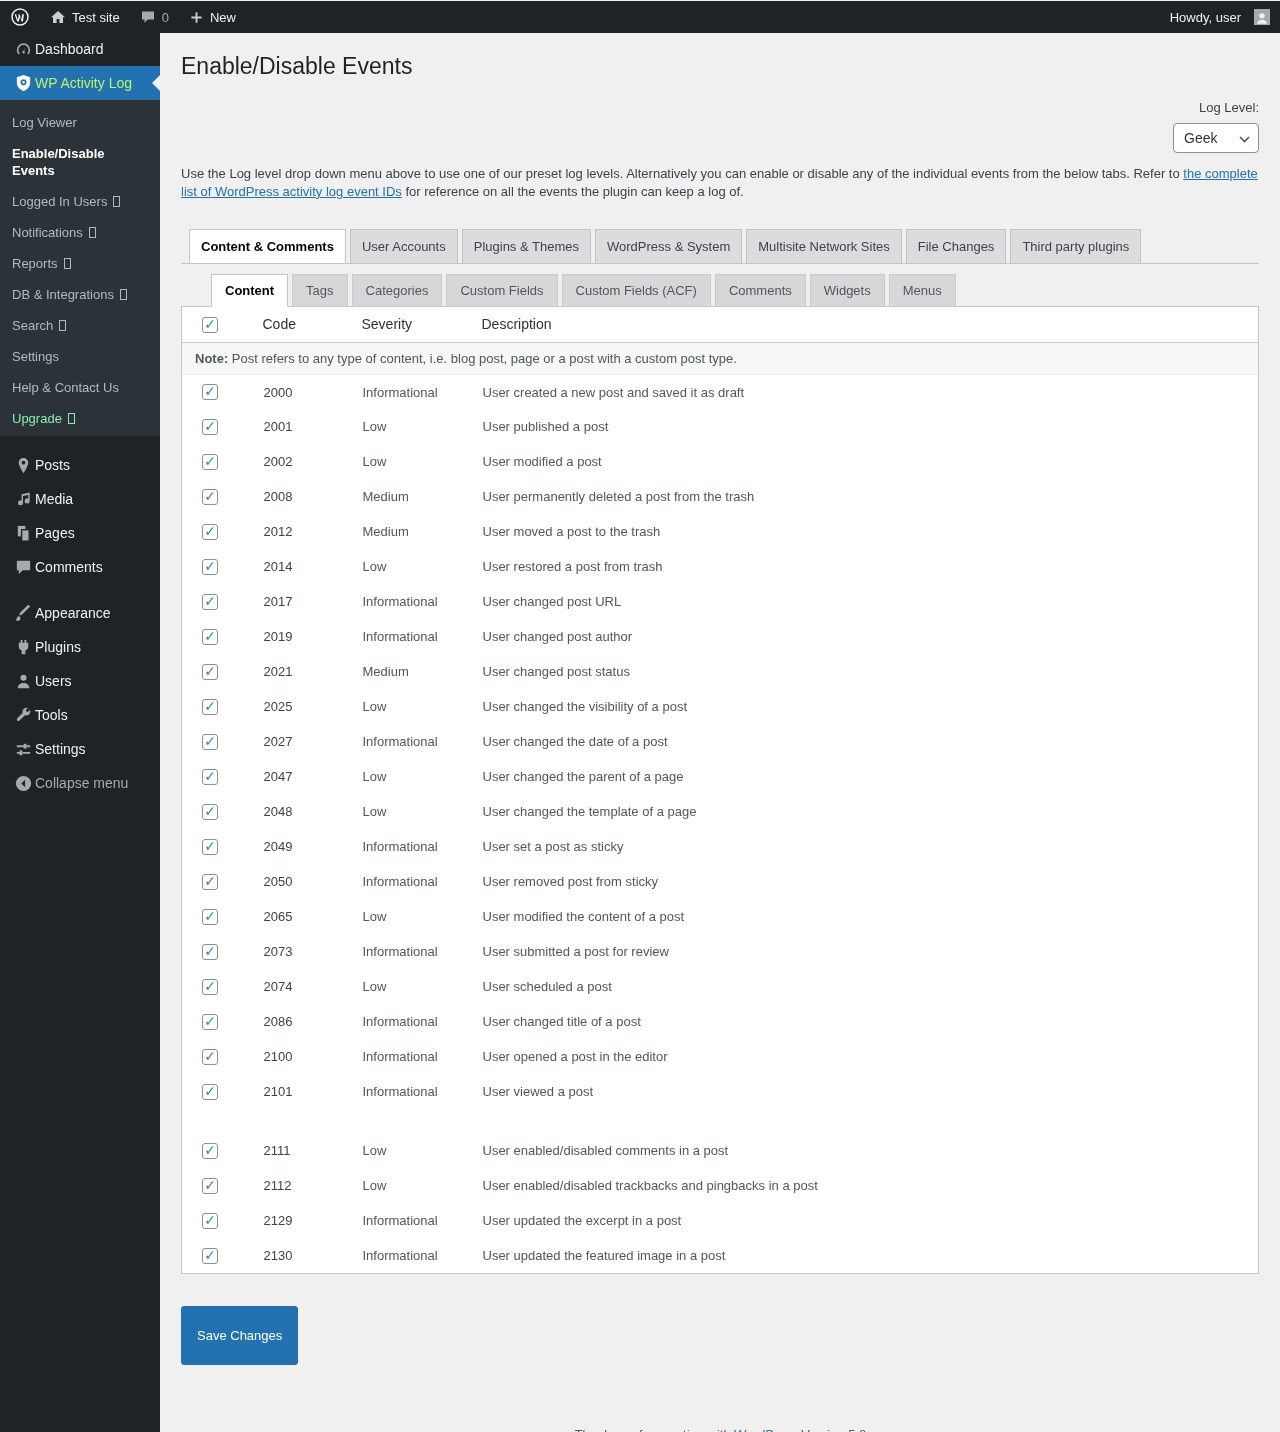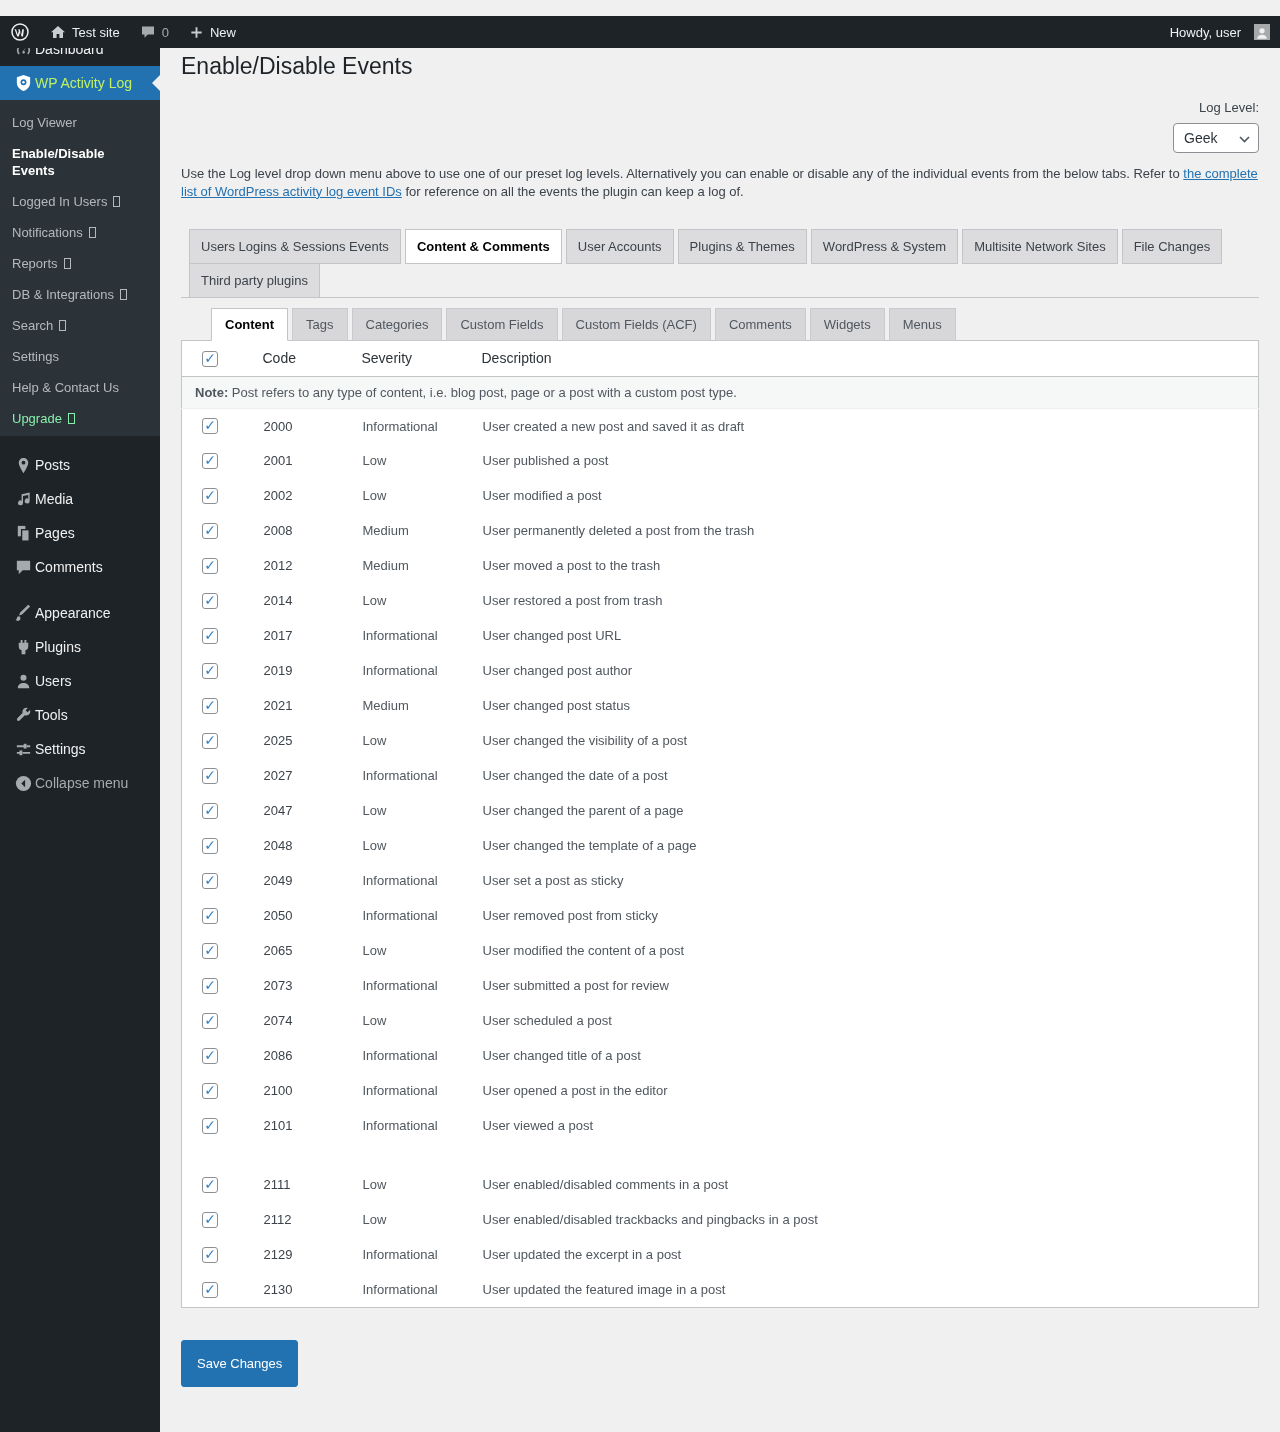--- a/index.html
+++ b/index.html
@@ -1,20 +1,20 @@
 <!DOCTYPE html>
 <html><head>
 <meta charset="utf-8">
 <style>
   * { box-sizing: border-box; }
   html, body { margin:0; padding:0; width:1280px; height:1432px; overflow:hidden;
     font-family:"Liberation Sans","DejaVu Sans",sans-serif; background:#f0f0f1; color:#3c434a; }
 
   
-  #adminbar { position:absolute; top:16px; left:0; width:1280px; height:32px; background:#1d2327;
+  #adminbar { position:absolute; top:1px; left:0; width:1280px; height:32px; background:#1d2327;
     color:#f0f0f1; display:flex; align-items:center; font-size:13px; z-index:40; }
   #adminbar .ab-item { display:flex; align-items:center; gap:6px; padding:0 10px; height:32px; cursor:pointer; }
   #adminbar .ab-right { margin-left:auto; display:flex; align-items:center; }
   #adminbar svg { display:block; }
   #adminbar .count { color:#a7aaad; }
   .avatar { width:16px; height:16px; background:#a7aaad; margin-left:7px; display:flex;
     align-items:flex-end; justify-content:center; overflow:hidden; }
 
   
   #sidebar { position:absolute; top:32px; left:0; width:160px; height:1400px; background:#1d2327;
@@ -68,21 +68,21 @@
   tr.note-row td { background:#f6f7f7; padding:8px 10px 8px 13px; color:#50575e; border-bottom:1px solid #eee; }
   tr.event-row td { height:35px; vertical-align:middle; color:#50575e; }
   tr.event-row td.td-code { color:#3c434a; }
   tr.event-row.gap-row td { height:24px; }
 
   .checkbox { width:16px; height:16px; background:#fff; border:1px solid #8c8f94; border-radius:3px;
     display:inline-flex; align-items:center; justify-content:center; cursor:pointer; }
   .checkbox .check { color:#3582c4; font-size:14px; font-weight:bold; line-height:1; margin-top:-2px; }
 
   .save-btn { display:inline-block; margin-top:32px; background:#2271b1; border:1px solid #2271b1;
-    color:#fff; font-size:13px; padding:15px 15px; border-radius:3px; cursor:pointer;
+    color:#fff; font-size:13px; padding:21px 15px; border-radius:3px; cursor:pointer;
     font-family:inherit; }
 
   .footer { display:flex; justify-content:center; align-items:baseline; width:1078px;
     margin-top:62px; font-size:13px; color:#50575e; }
   .footer .thanks { font-style:italic; }
 </style>
 </head>
 <body>
 
 <div id="adminbar">
@@ -312,21 +312,20 @@
             <path d="M1 1l4.5 4.5L10 1" fill="none" stroke="#50575e" stroke-width="1.6"></path>
           </svg>
       </span>
     </span>
   </div>
 
   <p class="desc"><span>Use the Log level drop down menu above to use one of our preset log levels. Alternatively you can enable or disable any of the individual events from the below tabs. Refer to </span><a href="#">the complete list of WordPress activity log event IDs</a><span> for reference on all the events the plugin can keep a log of.</span></p>
 
   <div class="nav-tabs">
 
-      <a class="nav-tab">Users Logins &amp; Sessions Events</a>
 
       <a class="nav-tab active">Content &amp; Comments</a>
 
       <a class="nav-tab">User Accounts</a>
 
       <a class="nav-tab">Plugins &amp; Themes</a>
 
       <a class="nav-tab">WordPress &amp; System</a>
 
       <a class="nav-tab">Multisite Network Sites</a>

